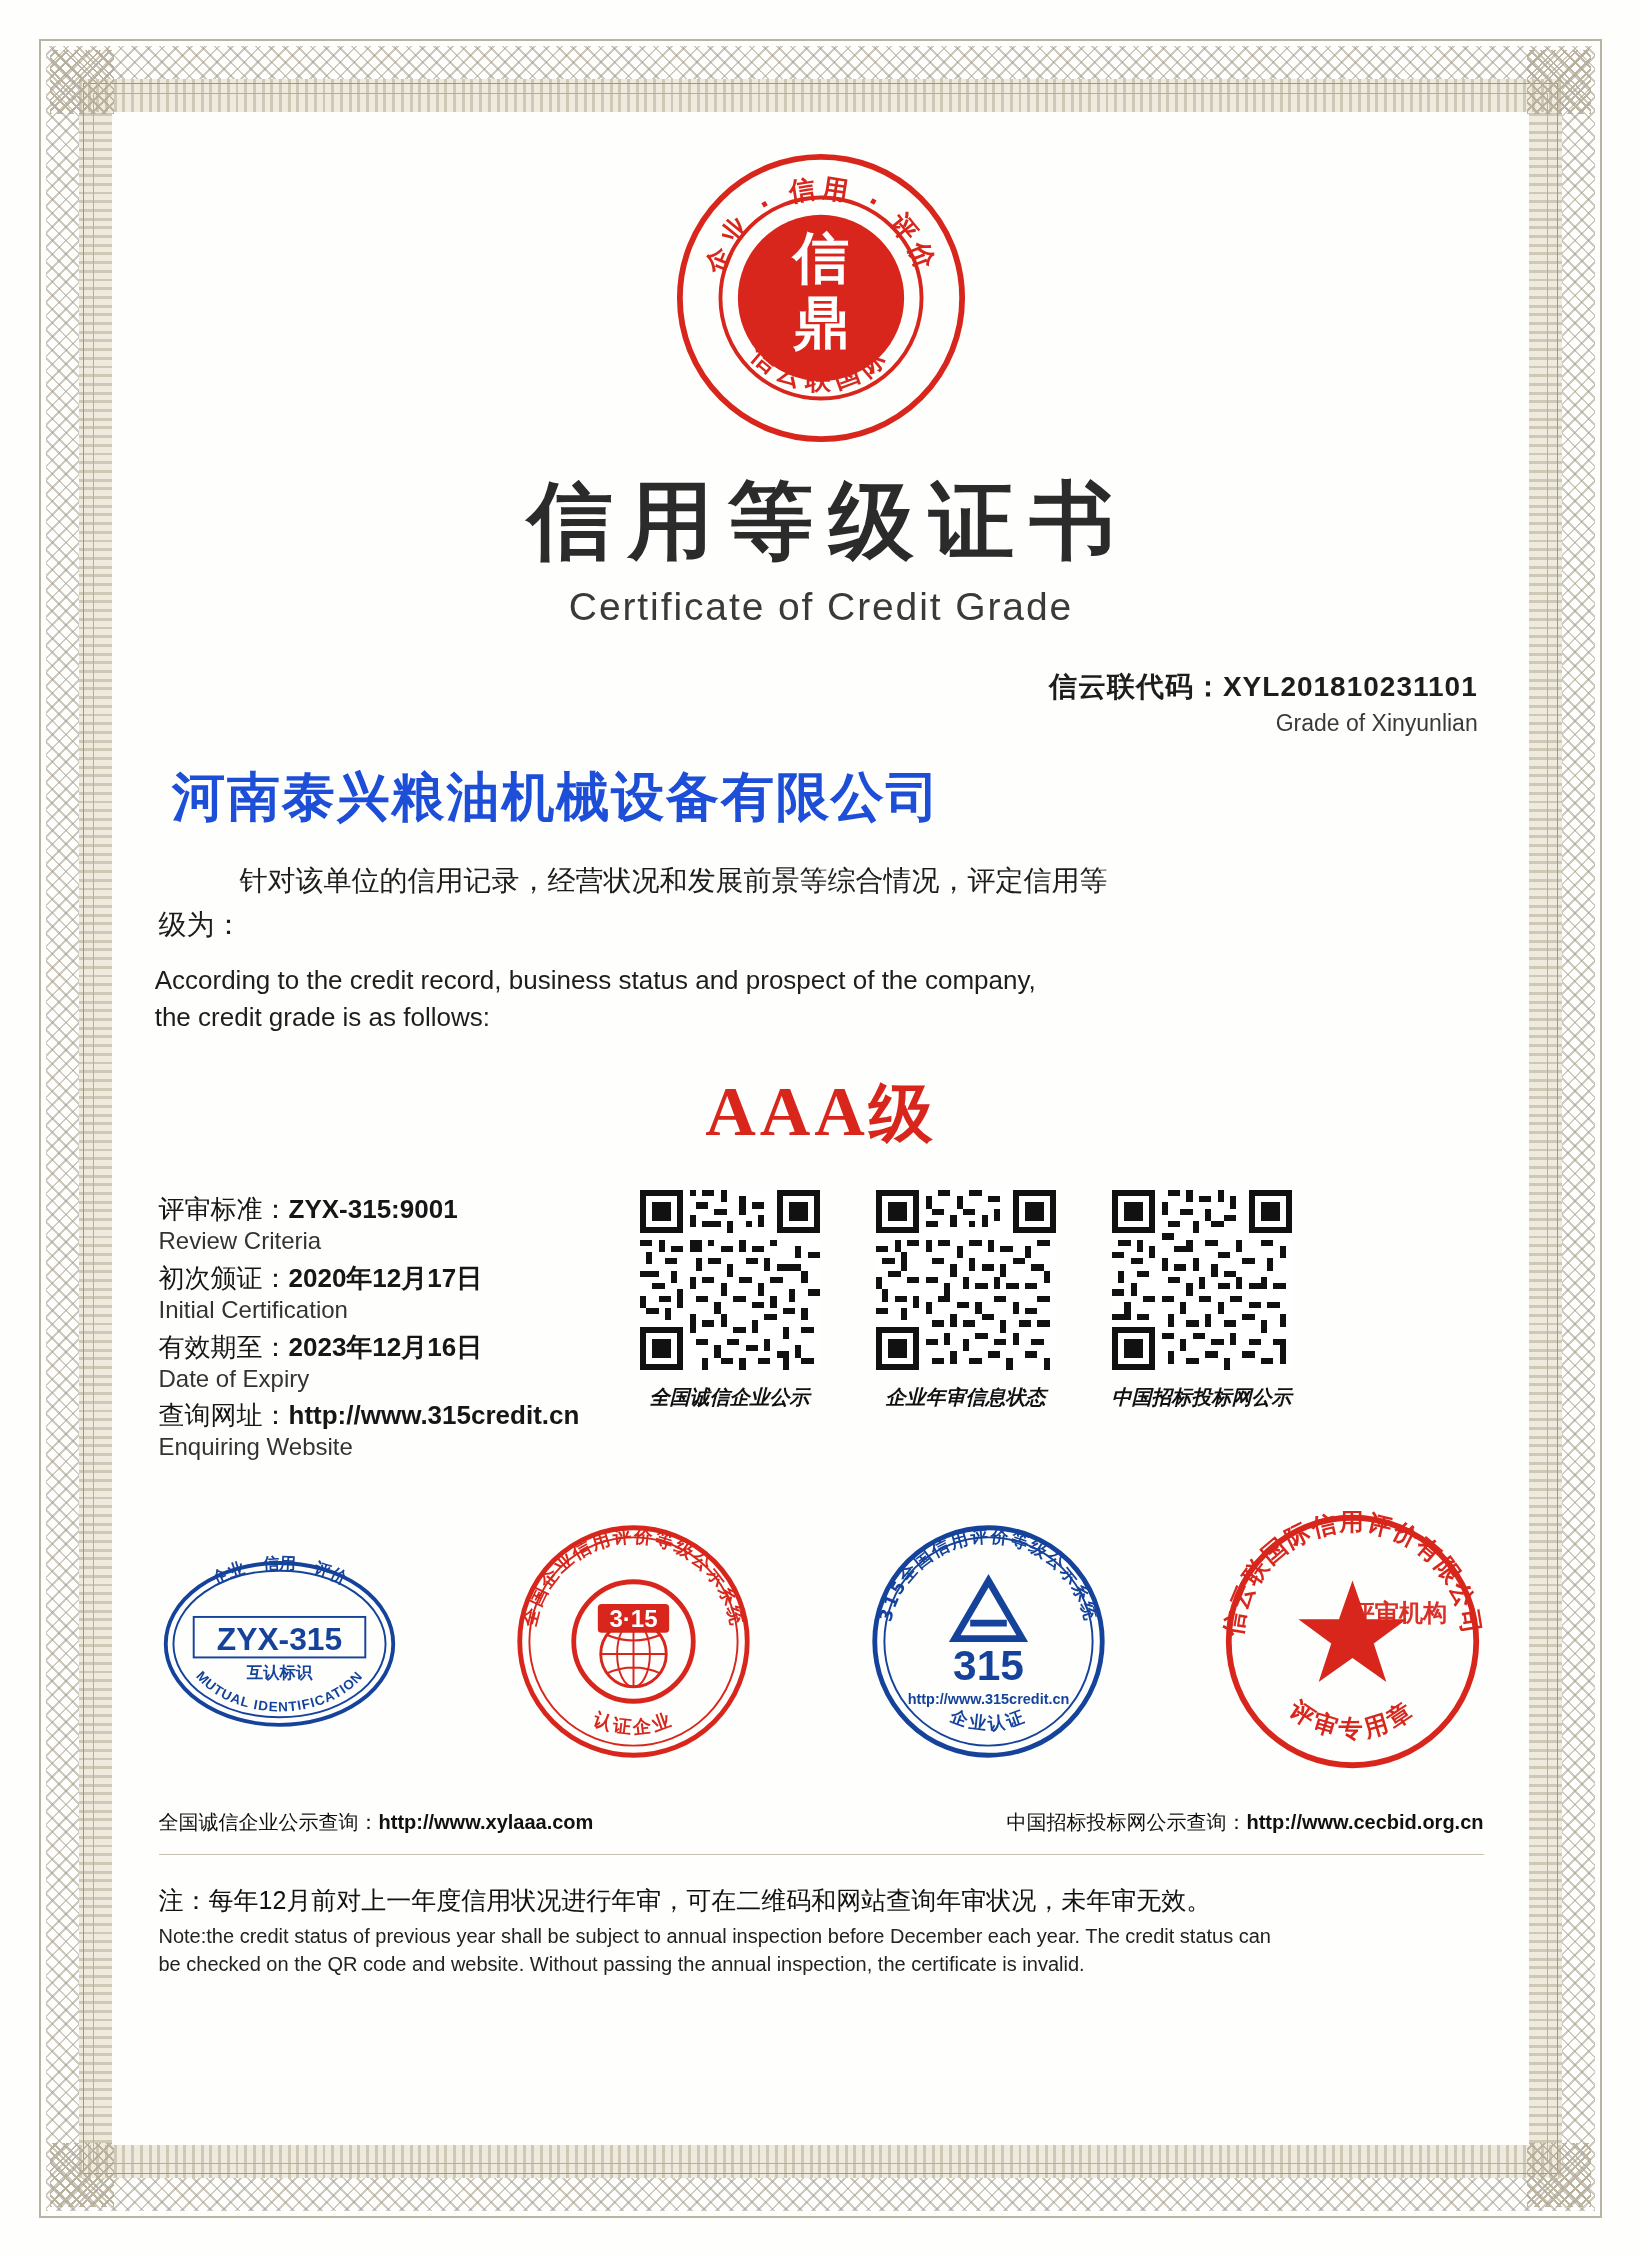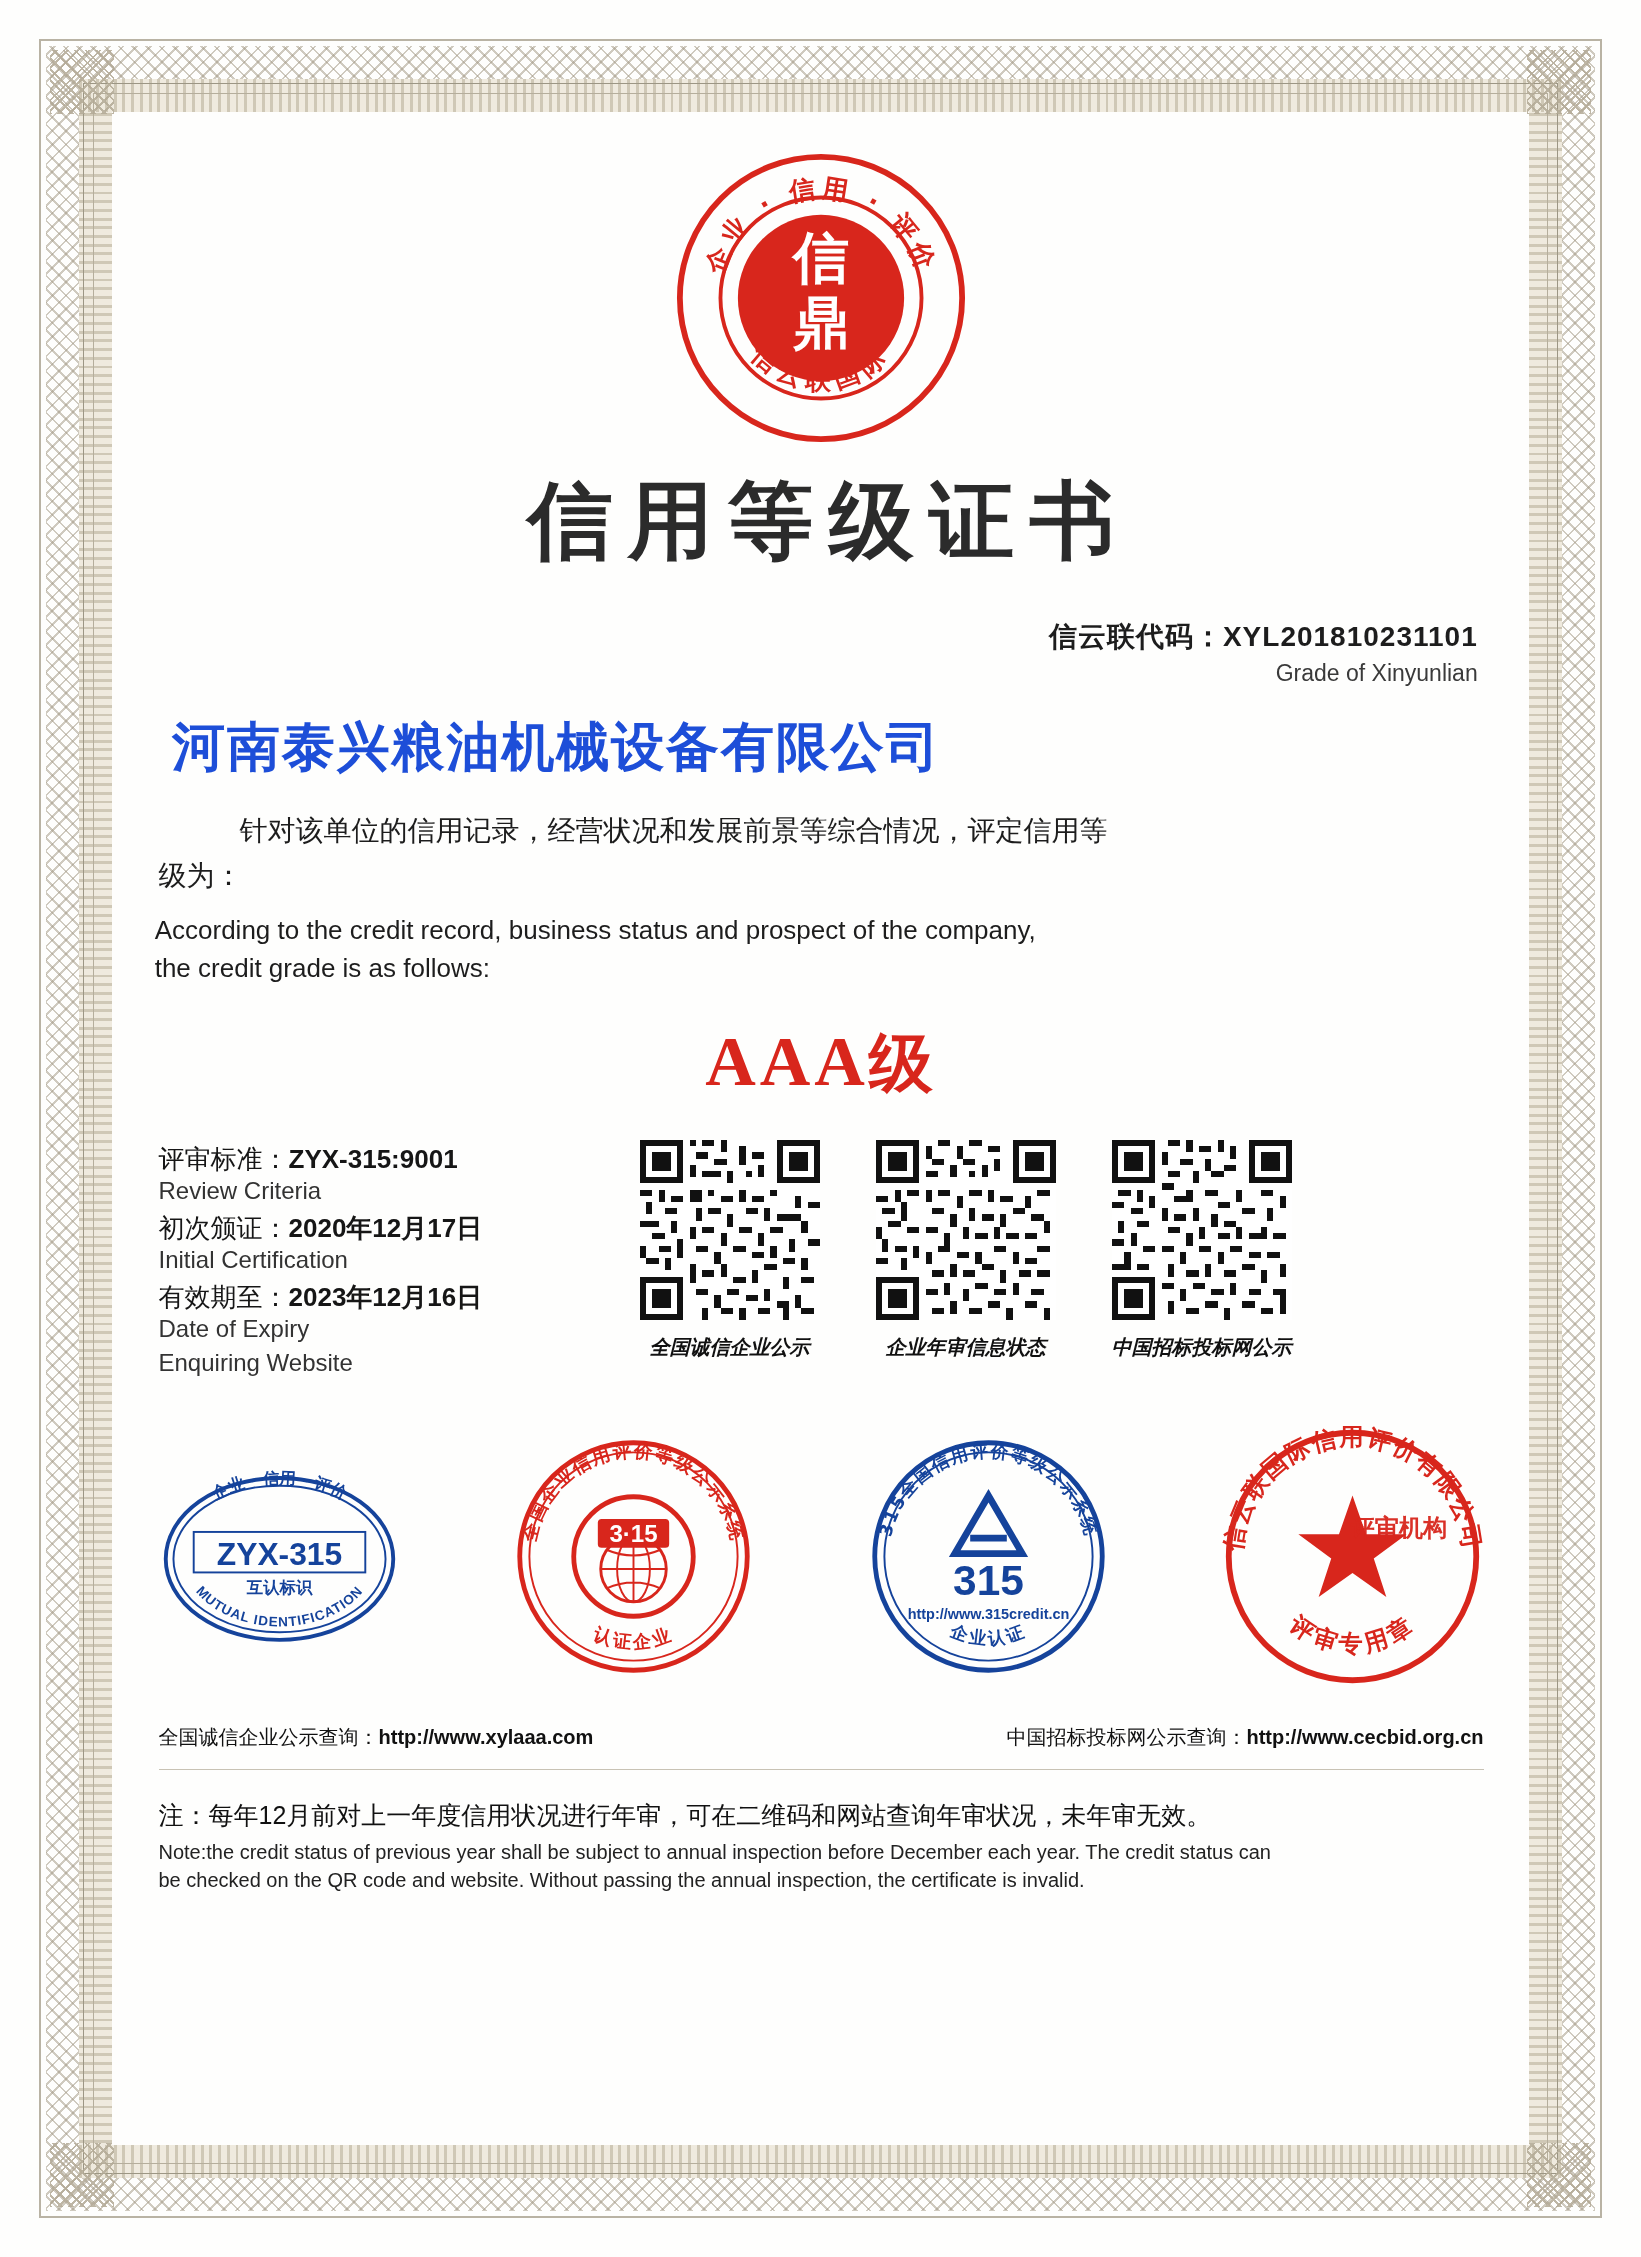--- a/index.html
+++ b/index.html
@@ -171,20 +171,21 @@
             <textPath href="#arcBot" startOffset="50%" text-anchor="middle">信云联国际</textPath>
           </text>
           <circle cx="150" cy="150" r="86" fill="#d8261c"></circle>
           <text x="150" y="128" font-family="DejaVu Sans, sans-serif" font-size="58" font-weight="bold" fill="#ffffff" text-anchor="middle">信</text>
           <text x="150" y="196" font-family="DejaVu Sans, sans-serif" font-size="58" font-weight="bold" fill="#ffffff" text-anchor="middle">鼎</text>
         </svg>
       </div>
     </div>
 
     <div class="title-cn">信用等级证书</div>
+    <div class="title-en">Certificate of Credit Grade</div>
 
     <div class="code-row">
       <span class="code-cn">信云联代码：</span>
       <span class="code-cn">XYL201810231101</span>
     </div>
     <div class="code-en">Grade of Xinyunlian</div>
 
     <div class="company">河南泰兴粮油机械设备有限公司</div>
 
     <div class="para-cn">
@@ -211,20 +212,23 @@
         <div class="line-cn">
           <span>初次颁证：</span><b>2020年12月17日</b>
         </div>
         <div class="line-en">Initial Certification</div>
 
         <div class="line-cn">
           <span>有效期至：</span><b>2023年12月16日</b>
         </div>
         <div class="line-en">Date of Expiry</div>
 
+        <div class="line-cn">
+          <span>查询网址：</span><b>http://www.315credit.cn</b>
+        </div>
         <div class="line-en">Enquiring Website</div>
       </div>
 
       <div class="qrs">
 
         <div class="qr-item">
           <svg class="qr" viewBox="0 0 29 29" shape-rendering="crispEdges">
             <rect width="29" height="29" fill="#fff"></rect>
             <g fill="#111">
               <rect x="0" y="0" width="7" height="7"></rect>

